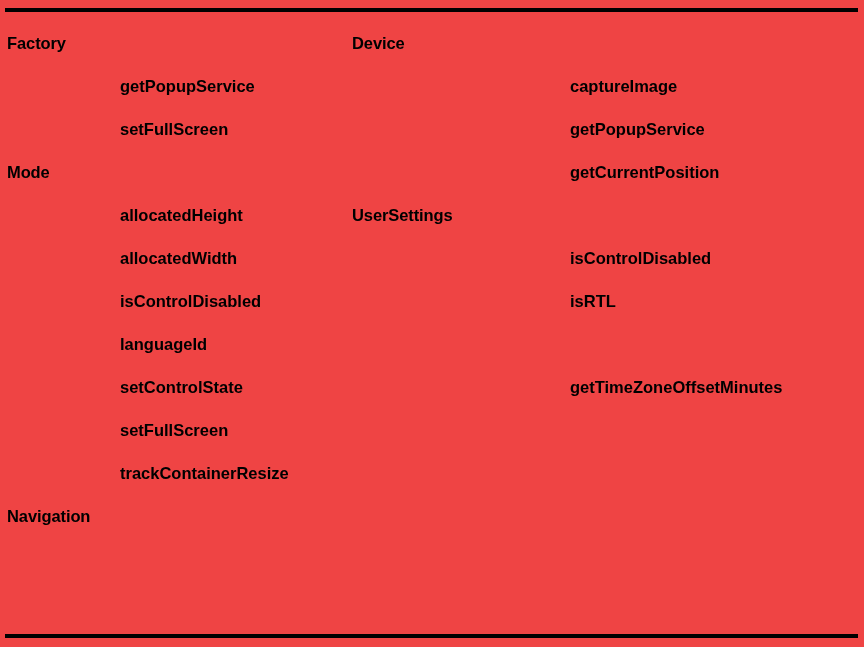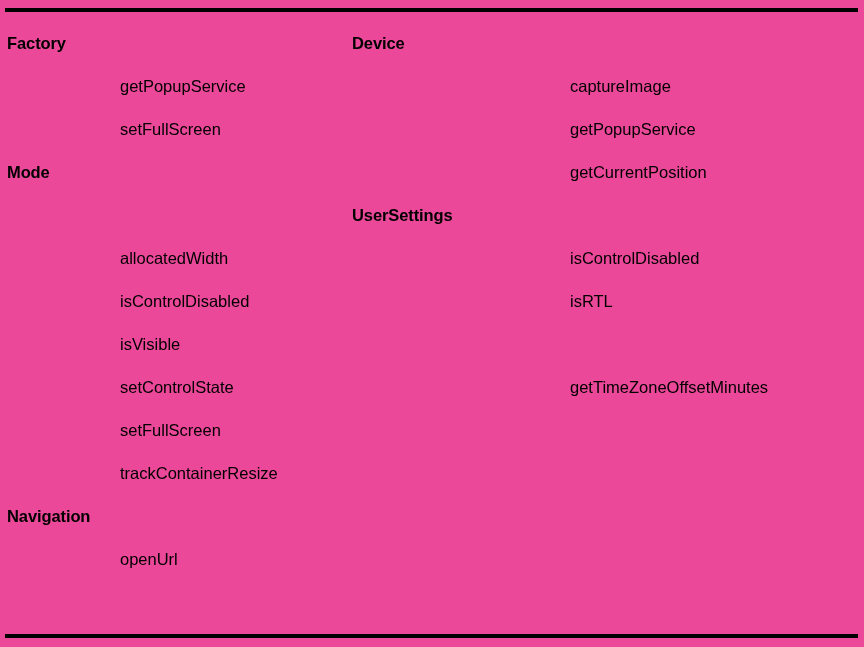--- a/index.html
+++ b/index.html
@@ -10,21 +10,21 @@
   }
   body {
     font-family: "Liberation Sans", sans-serif;
     color: #000000;
     -webkit-font-smoothing: antialiased;
   }
   #page {
     position: relative;
     width: 864px;
     height: 647px;
-    background: #ec4899;
+    background: #ef4444;
     overflow: hidden;
   }
   .rule {
     position: absolute;
     left: 5px;
     width: 853px;
     height: 4px;
     background: #000000;
   }
   .rule.top { top: 8px; }
@@ -46,21 +46,21 @@
     top: 0;
     white-space: nowrap;
     line-height: 43px;
     font-size: 16.5px;
   }
   .cell.group {
     font-weight: bold;
     letter-spacing: -0.1px;
   }
   .cell.member {
-    font-weight: normal;
+    font-weight: bold;
   }
   
   .c-left-group   { left: 7px; }
   .c-left-member  { left: 120px; }
   .c-right-group  { left: 352px; }
   .c-right-member { left: 570px; }
 </style>
 </head>
 <body>
 
@@ -79,46 +79,44 @@
       </div>
       <div class="row">
         <span class="cell member c-left-member">setFullScreen</span>
         <span class="cell member c-right-member">getPopupService</span>
       </div>
       <div class="row">
         <span class="cell group c-left-group">Mode</span>
         <span class="cell member c-right-member">getCurrentPosition</span>
       </div>
       <div class="row">
+        <span class="cell member c-left-member">allocatedHeight</span>
         <span class="cell group c-right-group">UserSettings</span>
       </div>
       <div class="row">
         <span class="cell member c-left-member">allocatedWidth</span>
         <span class="cell member c-right-member">isControlDisabled</span>
       </div>
       <div class="row">
         <span class="cell member c-left-member">isControlDisabled</span>
         <span class="cell member c-right-member">isRTL</span>
       </div>
       <div class="row">
-        <span class="cell member c-left-member">isVisible</span>
+        <span class="cell member c-left-member">languageId</span>
       </div>
       <div class="row">
         <span class="cell member c-left-member">setControlState</span>
         <span class="cell member c-right-member">getTimeZoneOffsetMinutes</span>
       </div>
       <div class="row">
         <span class="cell member c-left-member">setFullScreen</span>
       </div>
       <div class="row">
         <span class="cell member c-left-member">trackContainerResize</span>
       </div>
       <div class="row">
         <span class="cell group c-left-group">Navigation</span>
       </div>
-      <div class="row">
-        <span class="cell member c-left-member">openUrl</span>
-      </div>
     </div>
 
   <div class="rule bottom"></div>
 
 </div>
 
 </body></html>

